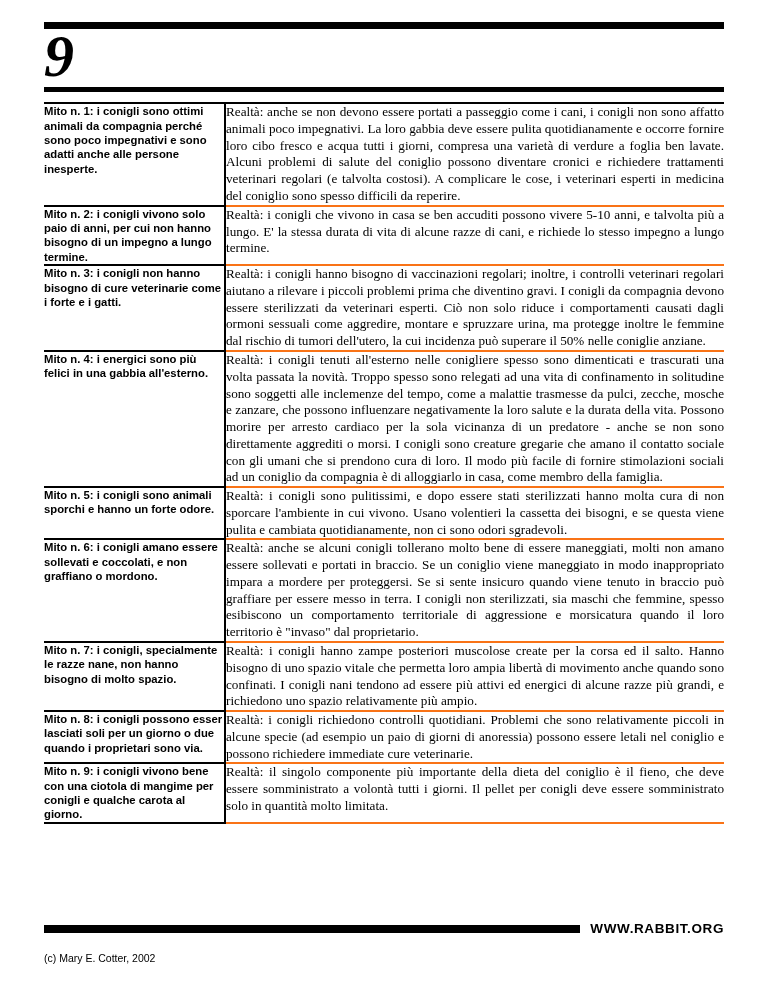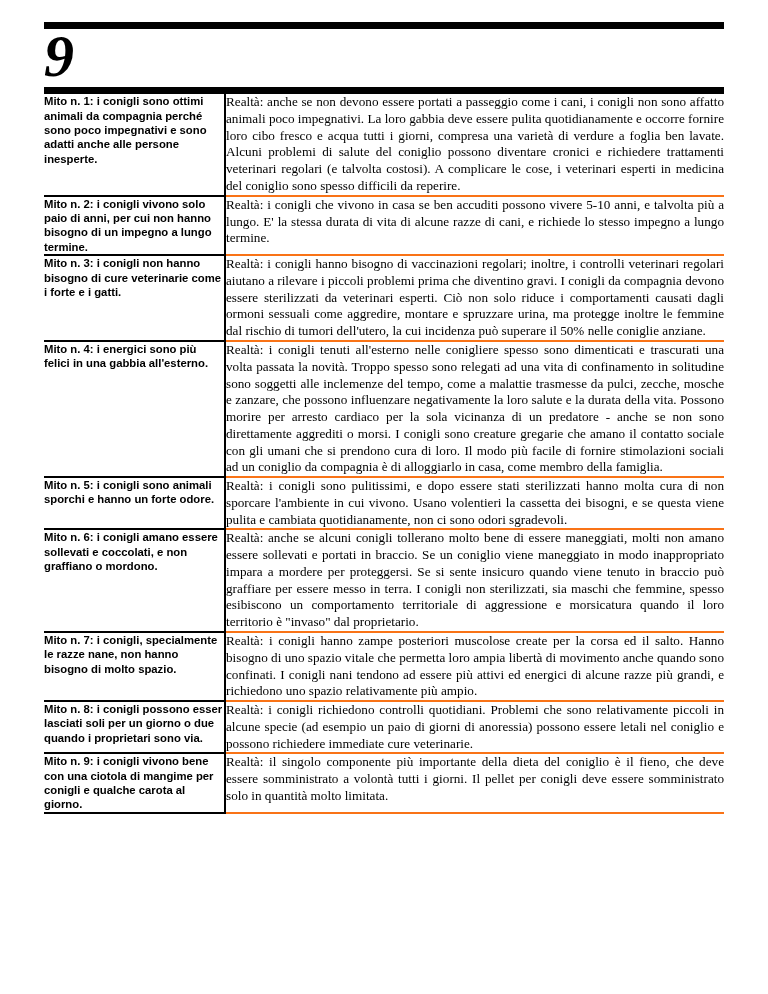--- a/index.html
+++ b/index.html
@@ -58,20 +58,21 @@
     height: 5px;
     background: #000;
     width: 100%;
     margin-top: 4px;
   }
 
   
   .myth-table {
     width: 100%;
     border-collapse: collapse;
+    margin-top: 10px;
   }
   .myth-table td {
     vertical-align: top;
     padding: 0;
   }
   .cell-myth {
     width: 180px;
     padding: 7px 10px 10px 2px;
     font-family: "Liberation Sans", sans-serif;
     font-weight: bold;
@@ -171,14 +172,21 @@
         <td class="cell-myth">Mito n. 8: i conigli possono esser lasciati soli per un giorno o due quando i proprietari sono via.</td>
         <td class="cell-reality">Realtà: i conigli richiedono controlli quotidiani. Problemi che sono relativamente piccoli in alcune specie (ad esempio un paio di giorni di anoressia) possono essere letali nel coniglio e possono richiedere immediate cure veterinarie.</td>
       </tr>
       <tr>
         <td class="cell-myth">Mito n. 9: i conigli vivono bene con una ciotola di mangime per conigli e qualche carota al giorno.</td>
         <td class="cell-reality">Realtà: il singolo componente più importante della dieta del coniglio è il fieno, che deve essere somministrato a volontà tutti i giorni. Il pellet per conigli deve essere somministrato solo in quantità molto limitata.</td>
       </tr>
     </tbody>
   </table>
 
+  <div class="footer">
+    <div class="footer-bar-wrap">
+      <div class="footer-bar"></div>
+      <div class="footer-url">WWW.RABBIT.ORG</div>
+    </div>
+    <div class="copyright">(c) Mary E. Cotter, 2002</div>
+  </div>
 
 </div>
 
 </body></html>

